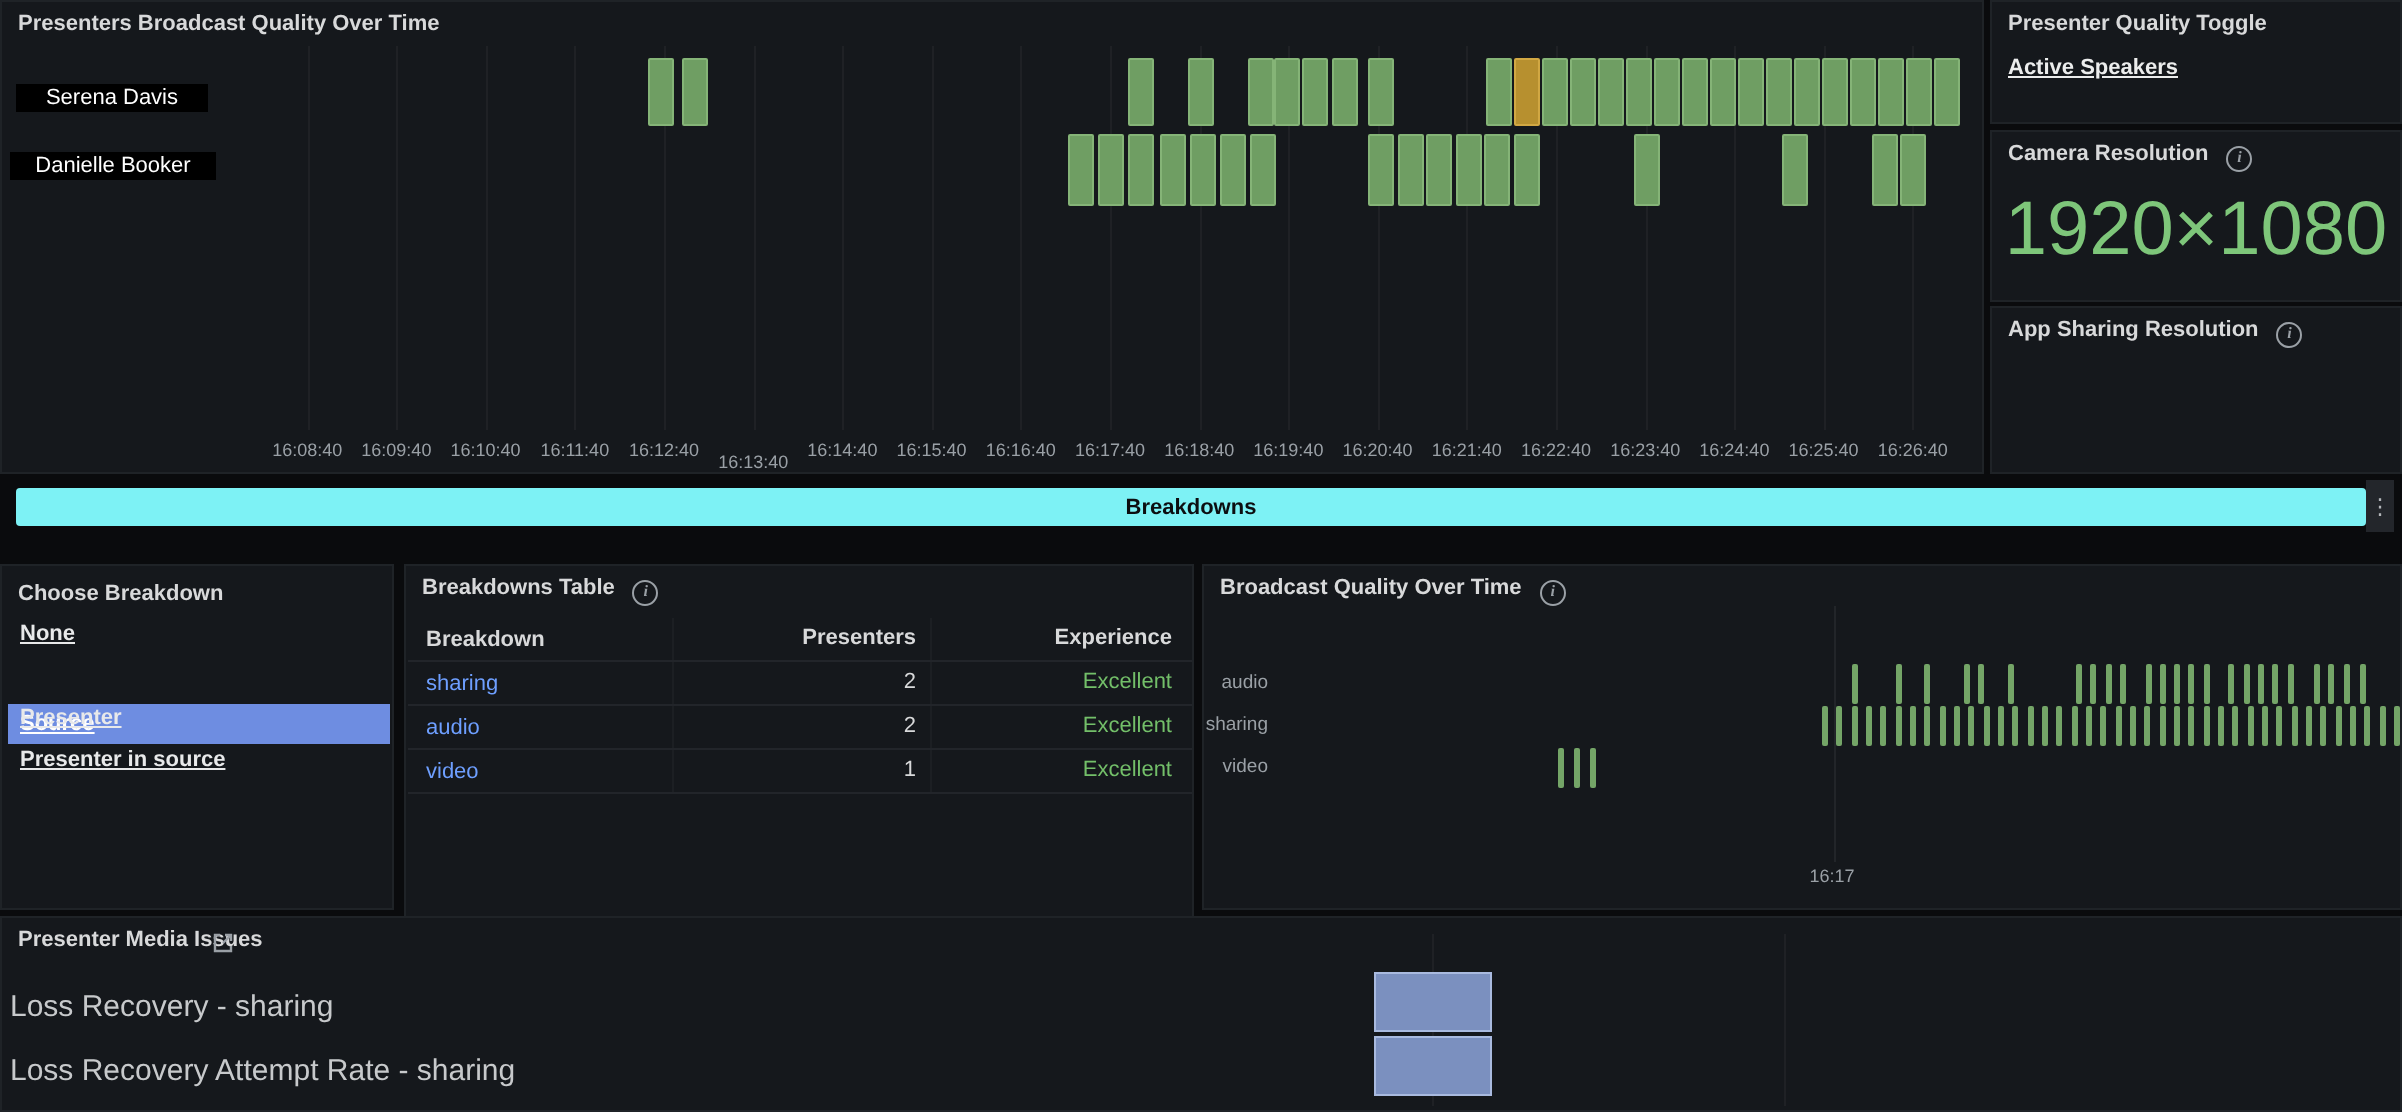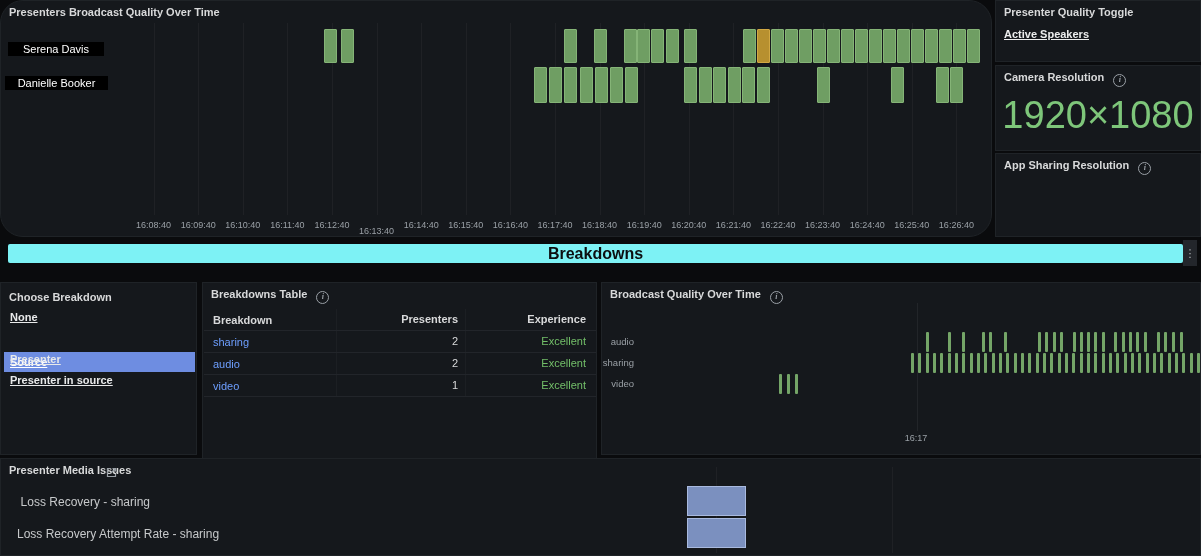--- a/index.html
+++ b/index.html
@@ -14,21 +14,21 @@
   .chip{position:absolute;background:#000;color:#fff;font-size:11px;display:flex;align-items:center;justify-content:center;white-space:nowrap;}
   .qbar{position:absolute;background:#6f9e63;border:1px solid #85b477;border-radius:1px;box-sizing:border-box;}
   .qbar.orange{background:#b7902f;border-color:#d2a843;}
   .gridv{position:absolute;width:1px;background:rgba(255,255,255,0.045);}
   .axis-label{position:absolute;color:#9aa0a6;font-size:9px;transform:translateX(-50%);white-space:nowrap;}
   
   .link{position:absolute;font-size:11px;font-weight:700;color:#eceded;text-decoration:underline;cursor:pointer;white-space:nowrap;}
   .big-value{position:absolute;left:0;width:100%;text-align:center;font-size:38px;font-weight:500;color:#7ec67a;letter-spacing:0;}
   
   .cyan-row{position:absolute;left:8px;top:244px;width:1175px;height:19px;background:#7df2f5;
-            display:flex;align-items:center;justify-content:center;font-size:16px;font-weight:700;color:#0c0e10;
+            display:flex;align-items:center;justify-content:center;font-size:11px;font-weight:700;color:#0c0e10;
             border-radius:2px;cursor:pointer;}
   .kebab{position:absolute;left:1183px;top:240px;width:14px;height:26px;background:#23262b;color:#b4b7bb;
          font-size:11px;display:flex;align-items:center;justify-content:center;cursor:pointer;}
   
   .option{position:absolute;left:3px;width:191px;height:20px;display:flex;align-items:center;padding-left:6px;
           box-sizing:border-box;font-size:11px;font-weight:600;color:#e8e9ea;text-decoration:underline;cursor:pointer;white-space:nowrap;}
   .option.selected{background:#6e8de1;color:#fff;}
   
   #bd-table{position:absolute;left:1px;top:26px;width:392px;font-size:11px;}
   .bd-row{display:flex;height:21px;align-items:center;border-bottom:1px solid #22252a;}
@@ -36,30 +36,30 @@
   .bd-c2{flex:0 0 129px;text-align:right;padding-right:7px;box-sizing:border-box;border-left:1px solid #1c1f23;align-self:stretch;line-height:21px;}
   .bd-c3{flex:1;text-align:right;padding-right:10px;border-left:1px solid #1c1f23;align-self:stretch;line-height:21px;}
   .bd-row.header{color:#d8d9da;font-weight:700;}
   .bd-link{color:#6e9fff;cursor:pointer;}
   .bd-num{color:#d8d9da;}
   .bd-exp{color:#73bf69;}
   
   .qc-label{position:absolute;left:0;width:32px;text-align:right;font-size:9.5px;color:#9aa0a6;}
   .qtick{position:absolute;width:3px;height:20px;background:#74a567;border-radius:1px;}
   
-  .mi-label{position:absolute;left:16px;width:133px;text-align:right;font-size:12px;color:#c7c9cb;white-space:nowrap;}
+  .mi-label{position:absolute;left:4px;width:133px;text-align:right;font-size:15px;color:#c7c9cb;white-space:nowrap;}
   .mi-bar{position:absolute;background:#7b90bf;border:1px solid #a9badf;box-sizing:border-box;}
   .ext-icon{position:absolute;left:105px;top:5px;cursor:pointer;}
 </style>
 </head>
 <body>
 
 <div id="screen">
 
-  <div class="panel" id="top-chart" style="left:0;top:0;width:992px;height:237px;border-radius:23px;">
+  <div class="panel" id="top-chart" style="left:0;top:0;width:992px;height:237px;">
     <div class="ptitle">Presenters Broadcast Quality Over Time</div>
     <div class="chip" style="left:7px;top:41px;width:96px;height:14px;">Serena Davis</div>
     <div class="chip" style="left:4px;top:75px;width:103px;height:14px;">Danielle Booker</div>
   <div class="gridv" style="left: 152.6px; top: 22px; height: 192px;"></div>
       <div class="axis-label" style="left: 152.6px; top: 219px;">16:08:40</div>
       <div class="gridv" style="left: 197.2px; top: 22px; height: 192px;"></div>
       <div class="axis-label" style="left: 197.2px; top: 219px;">16:09:40</div>
       <div class="gridv" style="left: 241.8px; top: 22px; height: 192px;"></div>
       <div class="axis-label" style="left: 241.8px; top: 219px;">16:10:40</div>
       <div class="gridv" style="left: 286.4px; top: 22px; height: 192px;"></div>

